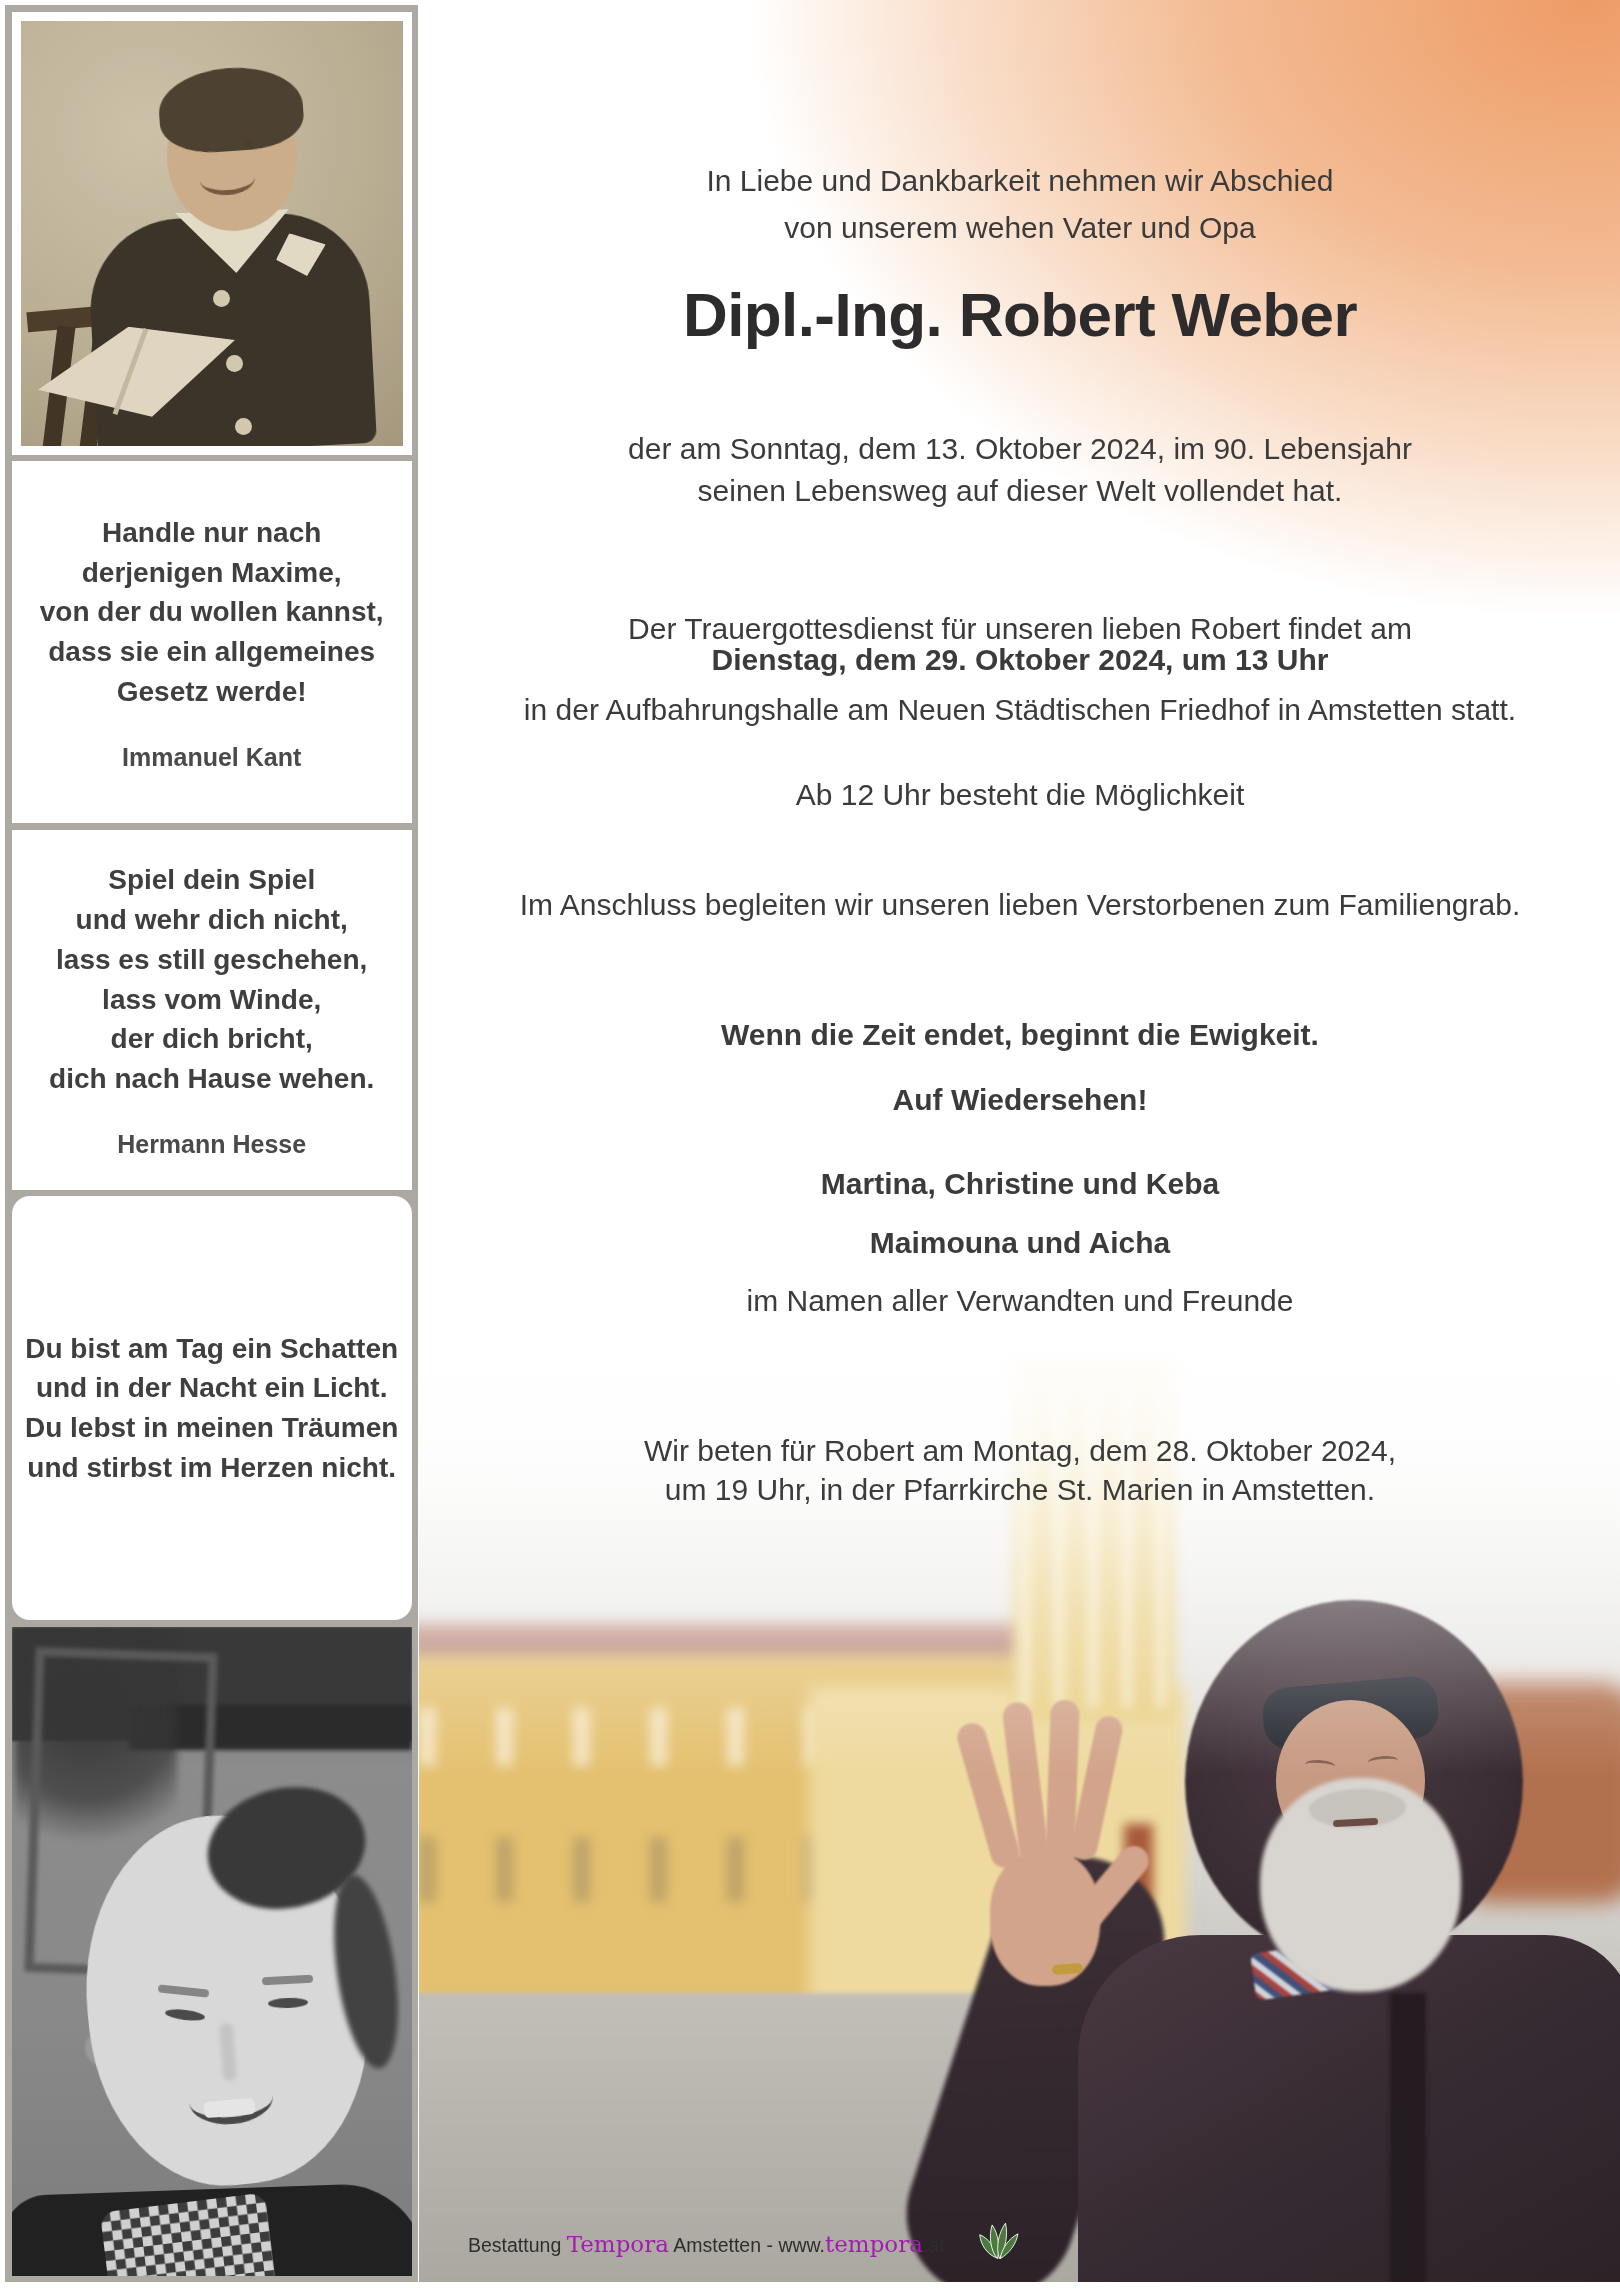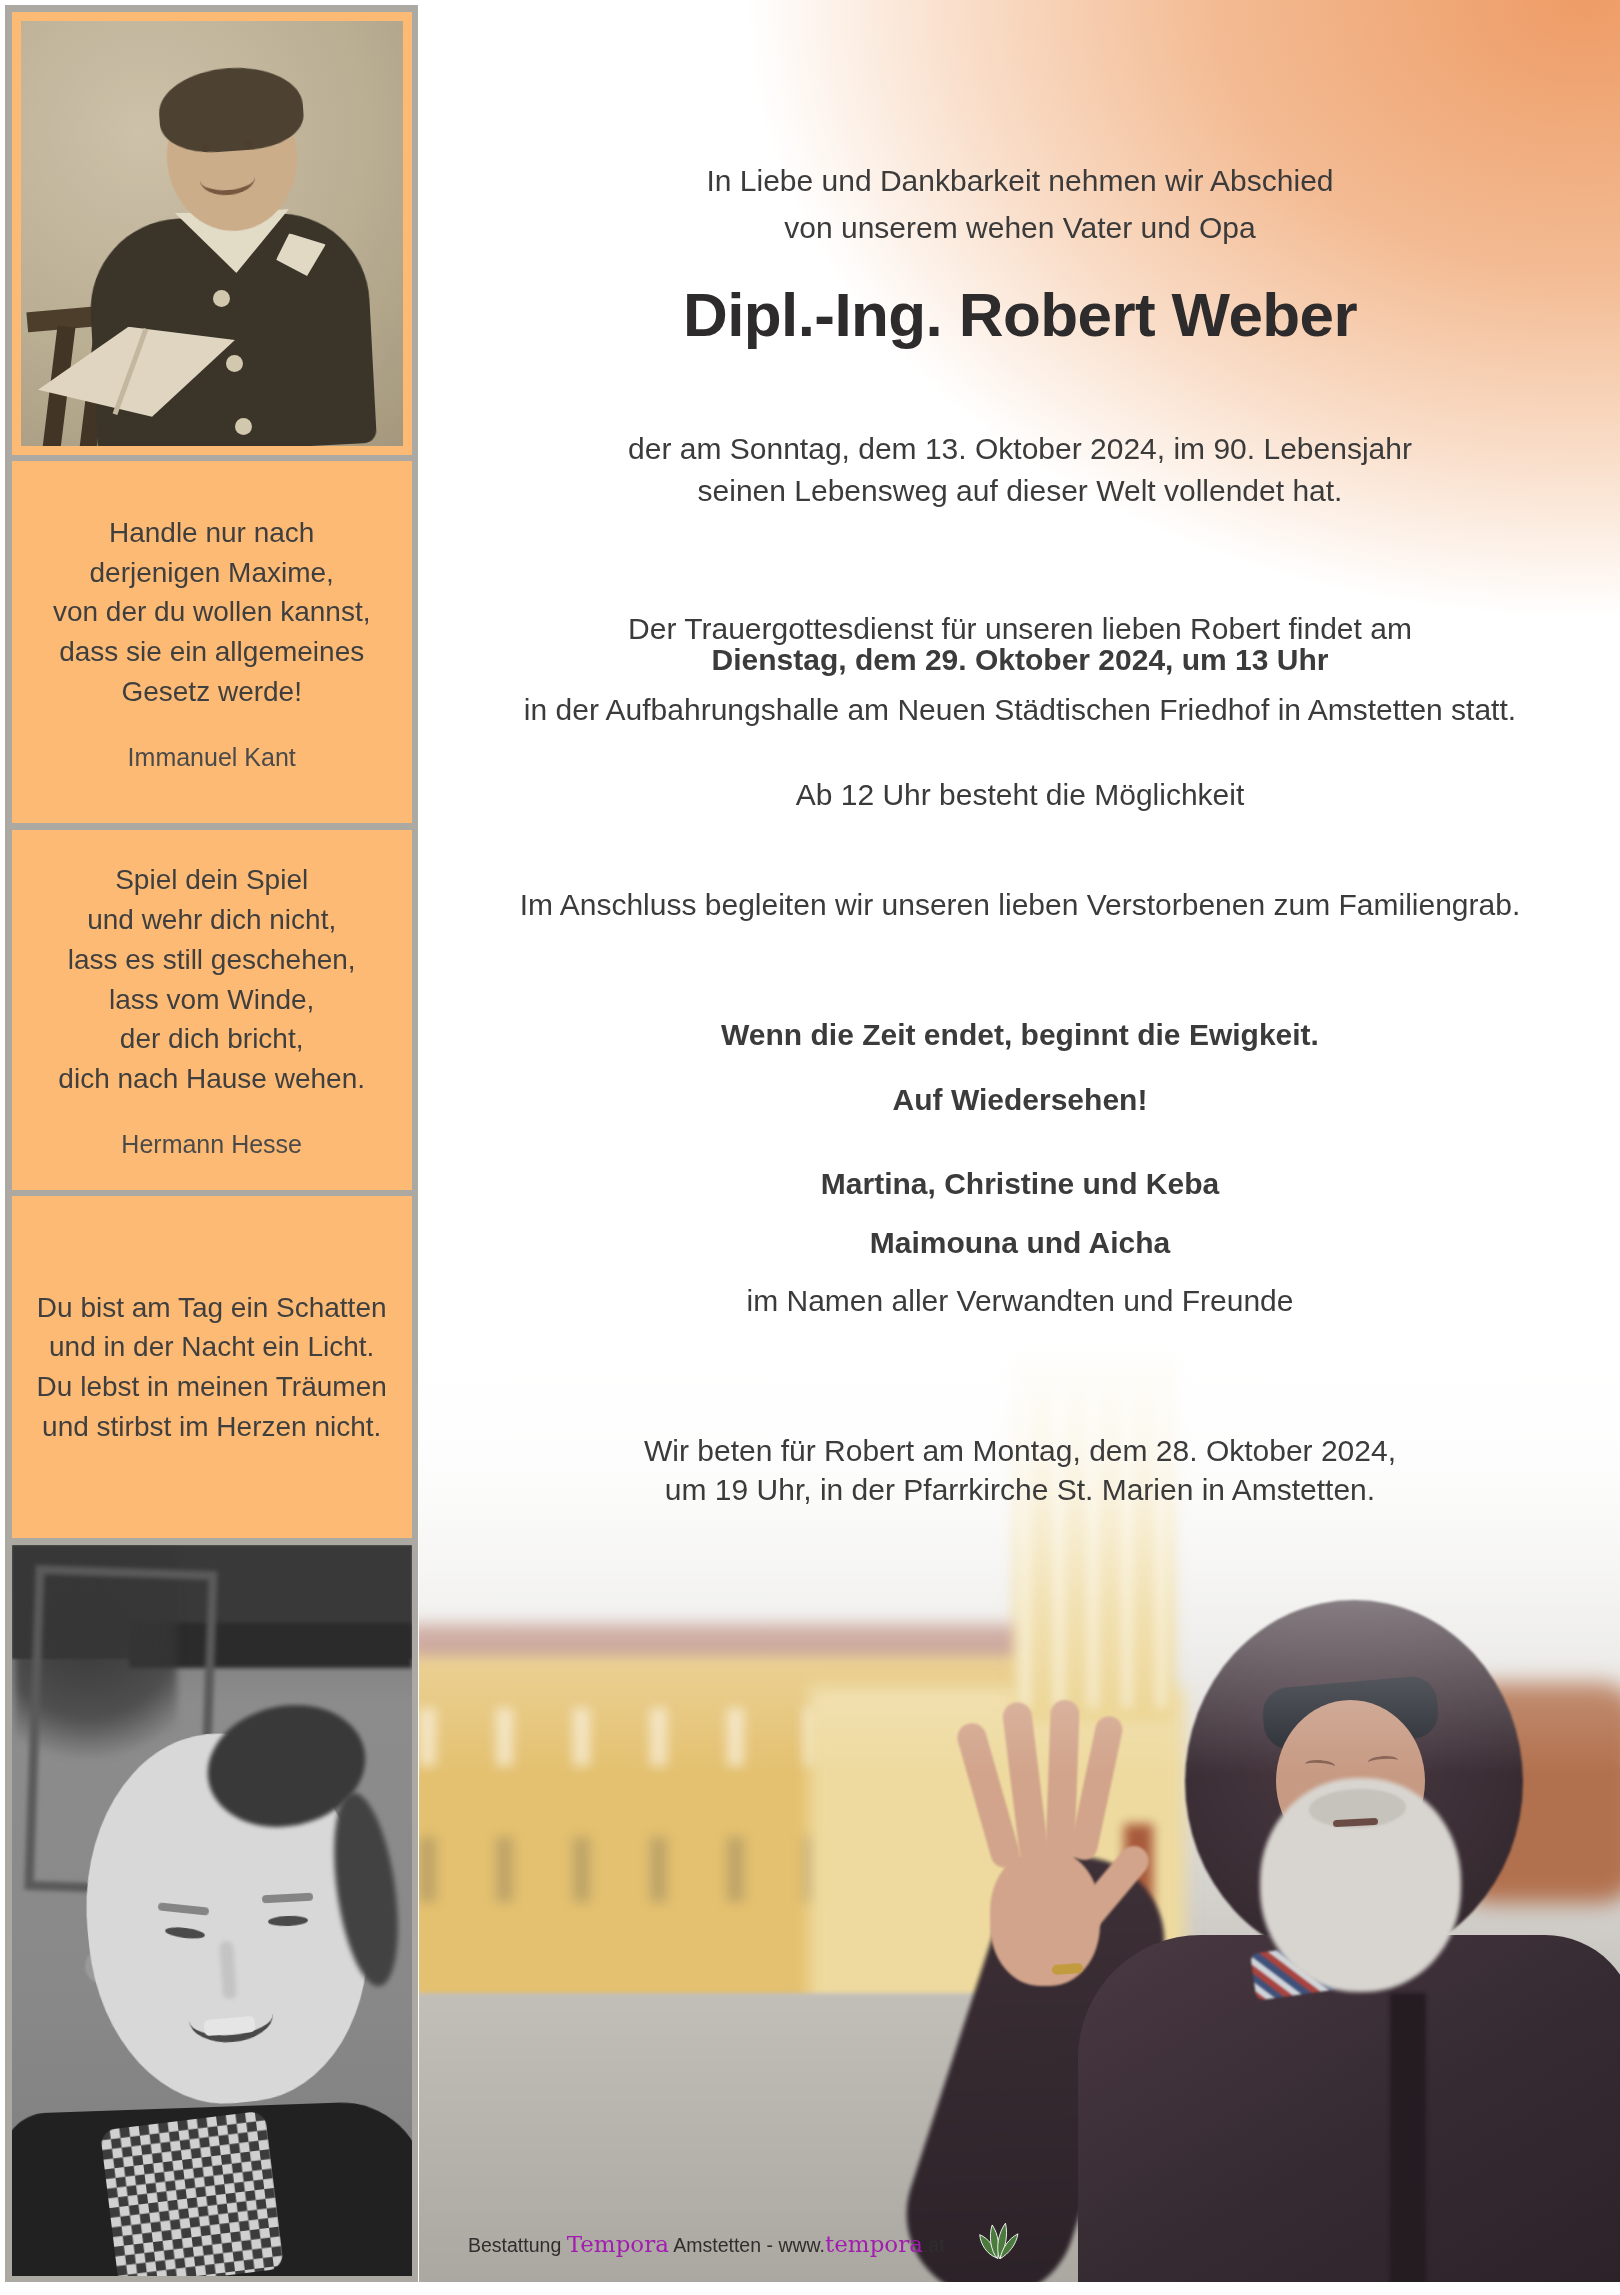--- a/index.html
+++ b/index.html
@@ -16,21 +16,21 @@
   .tline{position:absolute;left:0;width:100%;text-align:center;font-size:30px;line-height:1.3;color:#3b3b3b;}
   .tline.b{font-weight:bold;}
   .title{position:absolute;left:0;width:100%;text-align:center;top:279px;
          font-size:62px;font-weight:bold;color:#2e2b2c;letter-spacing:-0.6px;}
   .seg-b{font-weight:bold;}
   .seg-r{font-weight:bold;}
 
   
   .leftcol{position:absolute;left:5.2px;top:5.2px;width:413px;height:2277px;background:#aca9a2;
            z-index:5;box-sizing:border-box;padding:6.5px;display:flex;flex-direction:column;gap:6.5px;}
-  .cell{background:#fdba74;position:relative;overflow:hidden;}
+  .cell{background:#ffffff;position:relative;overflow:hidden;font-weight:bold;}
   .quotebox{display:flex;flex-direction:column;align-items:center;justify-content:center;text-align:center;}
   .qline{font-size:28px;line-height:1.42;color:#3f3f3f;}
   .qauthor{font-size:25px;color:#4a4a4a;margin-top:31px;}
 
   
   .photo-child{height:443px;padding:9px;box-sizing:border-box;}
   .child-art{position:relative;width:100%;height:100%;overflow:hidden;
      background:radial-gradient(circle at 32% 26%, #d8cdb8 0%, #c3b8a0 55%, #ab9f87 100%);}
   .child-art .shp{position:absolute;filter:blur(0.6px);}
   .sepia-wash{position:absolute;inset:0;background:rgba(112,84,40,0.10);}
@@ -138,21 +138,21 @@
     <div class="cell quotebox" style="height:360px;">
       <div class="qline">Spiel dein Spiel</div>
       <div class="qline">und wehr dich nicht,</div>
       <div class="qline">lass es still geschehen,</div>
       <div class="qline">lass vom Winde,</div>
       <div class="qline">der dich bricht,</div>
       <div class="qline">dich nach Hause wehen.</div>
       <div class="qauthor">Hermann Hesse</div>
     </div>
 
-    <div class="cell quotebox" style="height:342px;">
+    <div class="cell quotebox" style="height:424px;border-radius:18px;">
       <div class="qline">Du bist am Tag ein Schatten</div>
       <div class="qline">und in der Nacht ein Licht.</div>
       <div class="qline">Du lebst in meinen Träumen</div>
       <div class="qline">und stirbst im Herzen nicht.</div>
     </div>
 
     <div class="cell photo-man">
       <div class="man-art">
         <div class="shp" style="left:0;top:0;width:100%;height:114px;background:#3a3b36;filter:blur(1.3px);"></div>
         <div class="shp" style="left:117px;top:78px;width:283px;height:45px;background:#2c2d29;filter:blur(1.9px);"></div>

